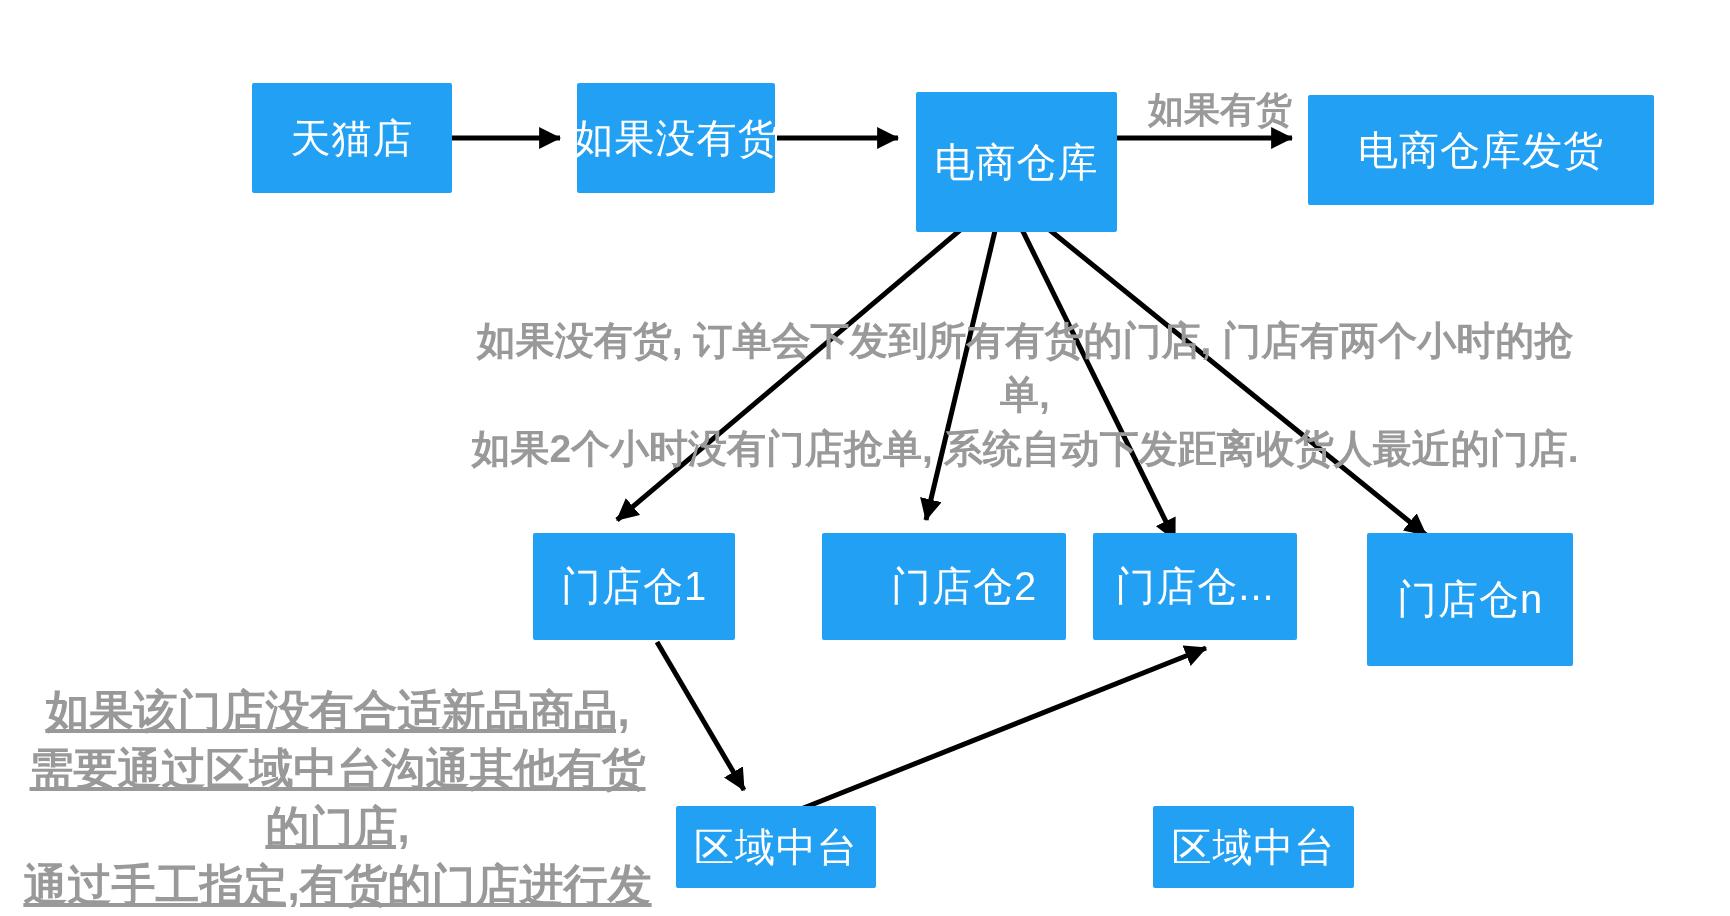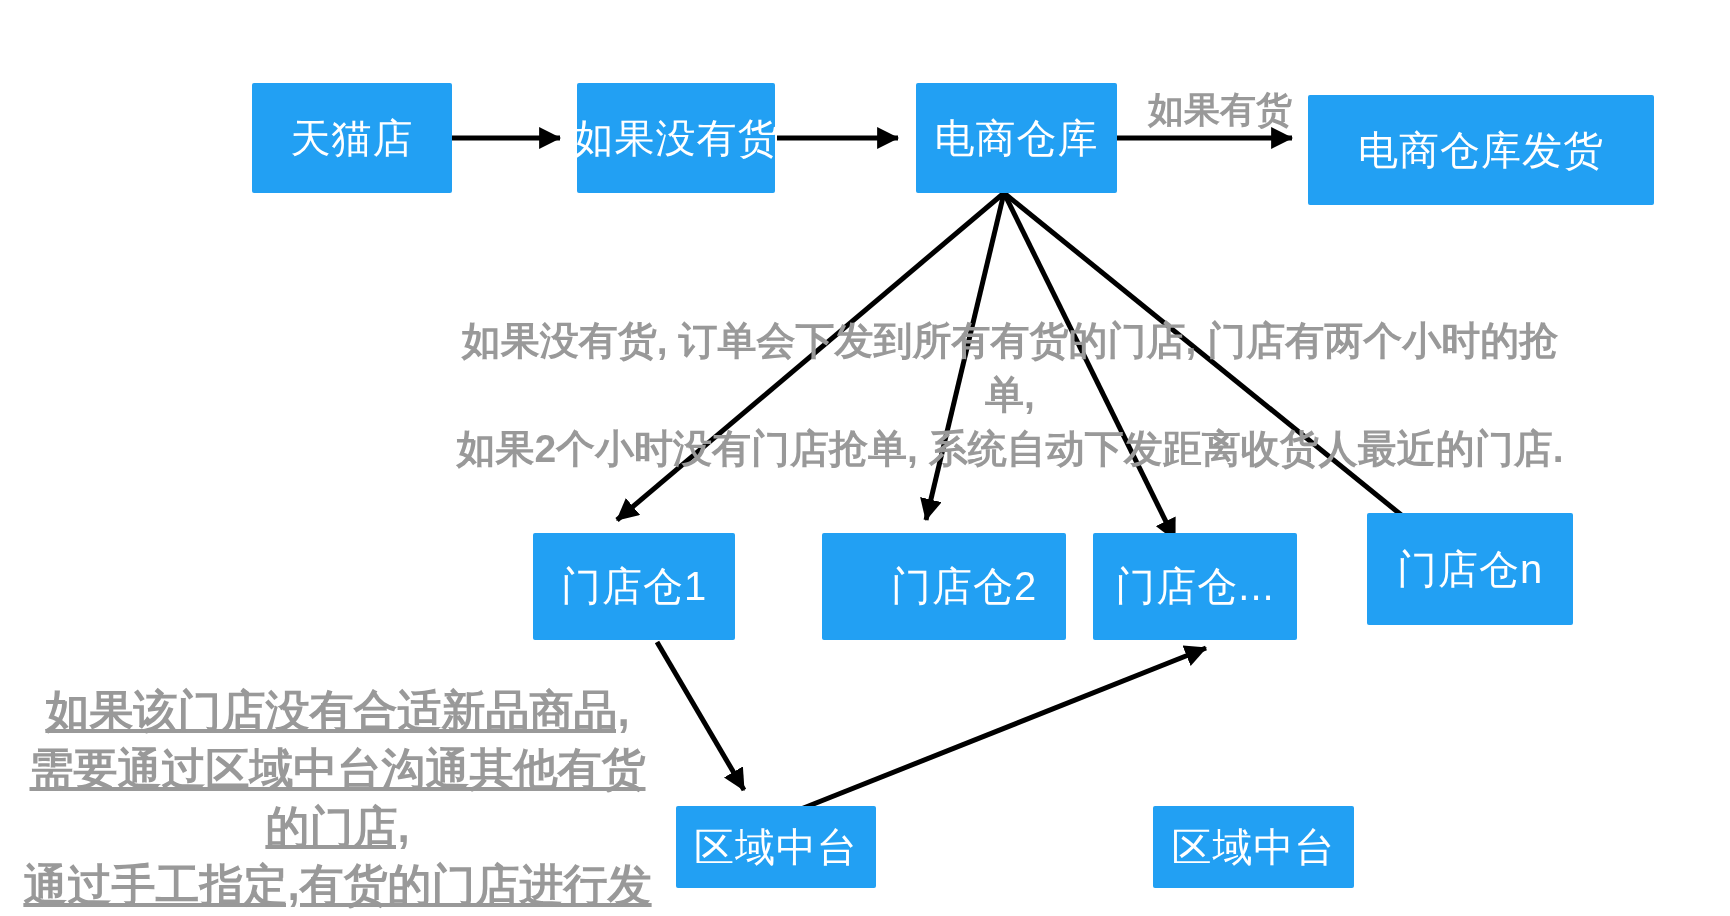--- a/index.html
+++ b/index.html
@@ -33,21 +33,21 @@
     font-size:36px;font-weight:bold;
     text-align:center;
     white-space:nowrap;
   }
   .annotation{
     position:absolute;
     color:var(--ann-text);
     font-weight:bold;
     text-align:center;
   }
-  .annotation.mid{left:440px;top:314px;width:1140px;font-size:39px;line-height:54px;}
+  .annotation.mid{left:455px;top:314px;width:1140px;font-size:39px;line-height:54px;}
   .annotation.left{left:10px;top:682px;width:655px;font-size:44px;line-height:58px;text-decoration:underline;}
   .arrows{position:absolute;left:0;top:0;width:1730px;height:916px;pointer-events:none;}
 </style>
 </head>
 <body>
 
 <div class="canvas">
 
   <svg class="arrows" width="1730" height="916" viewBox="0 0 1730 916">
     <defs>
@@ -64,34 +64,34 @@
     <line x1="1004" y1="193" x2="926" y2="520" stroke="#000000" stroke-width="5" marker-end="url(#ah)"></line>
     <line x1="1004" y1="193" x2="1175" y2="540" stroke="#000000" stroke-width="5" marker-end="url(#ah)"></line>
     <line x1="1004" y1="193" x2="1426" y2="535" stroke="#000000" stroke-width="5" marker-end="url(#ah)"></line>
 
     <line x1="657" y1="642" x2="744" y2="790" stroke="#000000" stroke-width="5" marker-end="url(#ah)"></line>
     <line x1="801" y1="809" x2="1206" y2="648" stroke="#000000" stroke-width="5" marker-end="url(#ah)"></line>
   </svg>
 
   <div class="node" style="left:252px;top:83px;width:200px;height:110px;">天猫店</div>
   <div class="node" style="left:577px;top:83px;width:198px;height:110px;">如果没有货</div>
-  <div class="node" style="left:916px;top:83px;width:201px;height:110px;">电商仓库</div>
+  <div class="node" style="left:916px;top:92px;width:201px;height:140px;">电商仓库</div>
   <div class="node" style="left:1308px;top:83px;width:346px;height:110px;margin-top:12px;">电商仓库发货</div>
 
   <div class="edge-label" style="left:1140px;top:86px;width:160px;">如果有货</div>
 
   <div class="annotation mid">
     <div>如果没有货, 订单会下发到所有有货的门店, 门店有两个小时的抢单,</div>
     <div>如果2个小时没有门店抢单, 系统自动下发距离收货人最近的门店.</div>
   </div>
 
   <div class="node" style="left:533px;top:533px;width:202px;height:107px;">门店仓1</div>
   <div class="node" style="left:822px;top:533px;width:204px;height:107px;padding-left:40px;">门店仓2</div>
   <div class="node" style="left:1093px;top:533px;width:204px;height:107px;">门店仓...</div>
-  <div class="node" style="left:1367px;top:513px;width:206px;height:112px;">门店仓n</div>
+  <div class="node" style="left:1367px;top:533px;width:206px;height:133px;">门店仓n</div>
 
   <div class="annotation left">
     <div>如果该门店没有合适新品商品,</div>
     <div>需要通过区域中台沟通其他有货的门店,</div>
     <div>通过手工指定,有货的门店进行发货</div>
   </div>
 
   <div class="node" style="left:676px;top:806px;width:200px;height:82px;">区域中台</div>
   <div class="node" style="left:1153px;top:806px;width:201px;height:82px;">区域中台</div>
 

